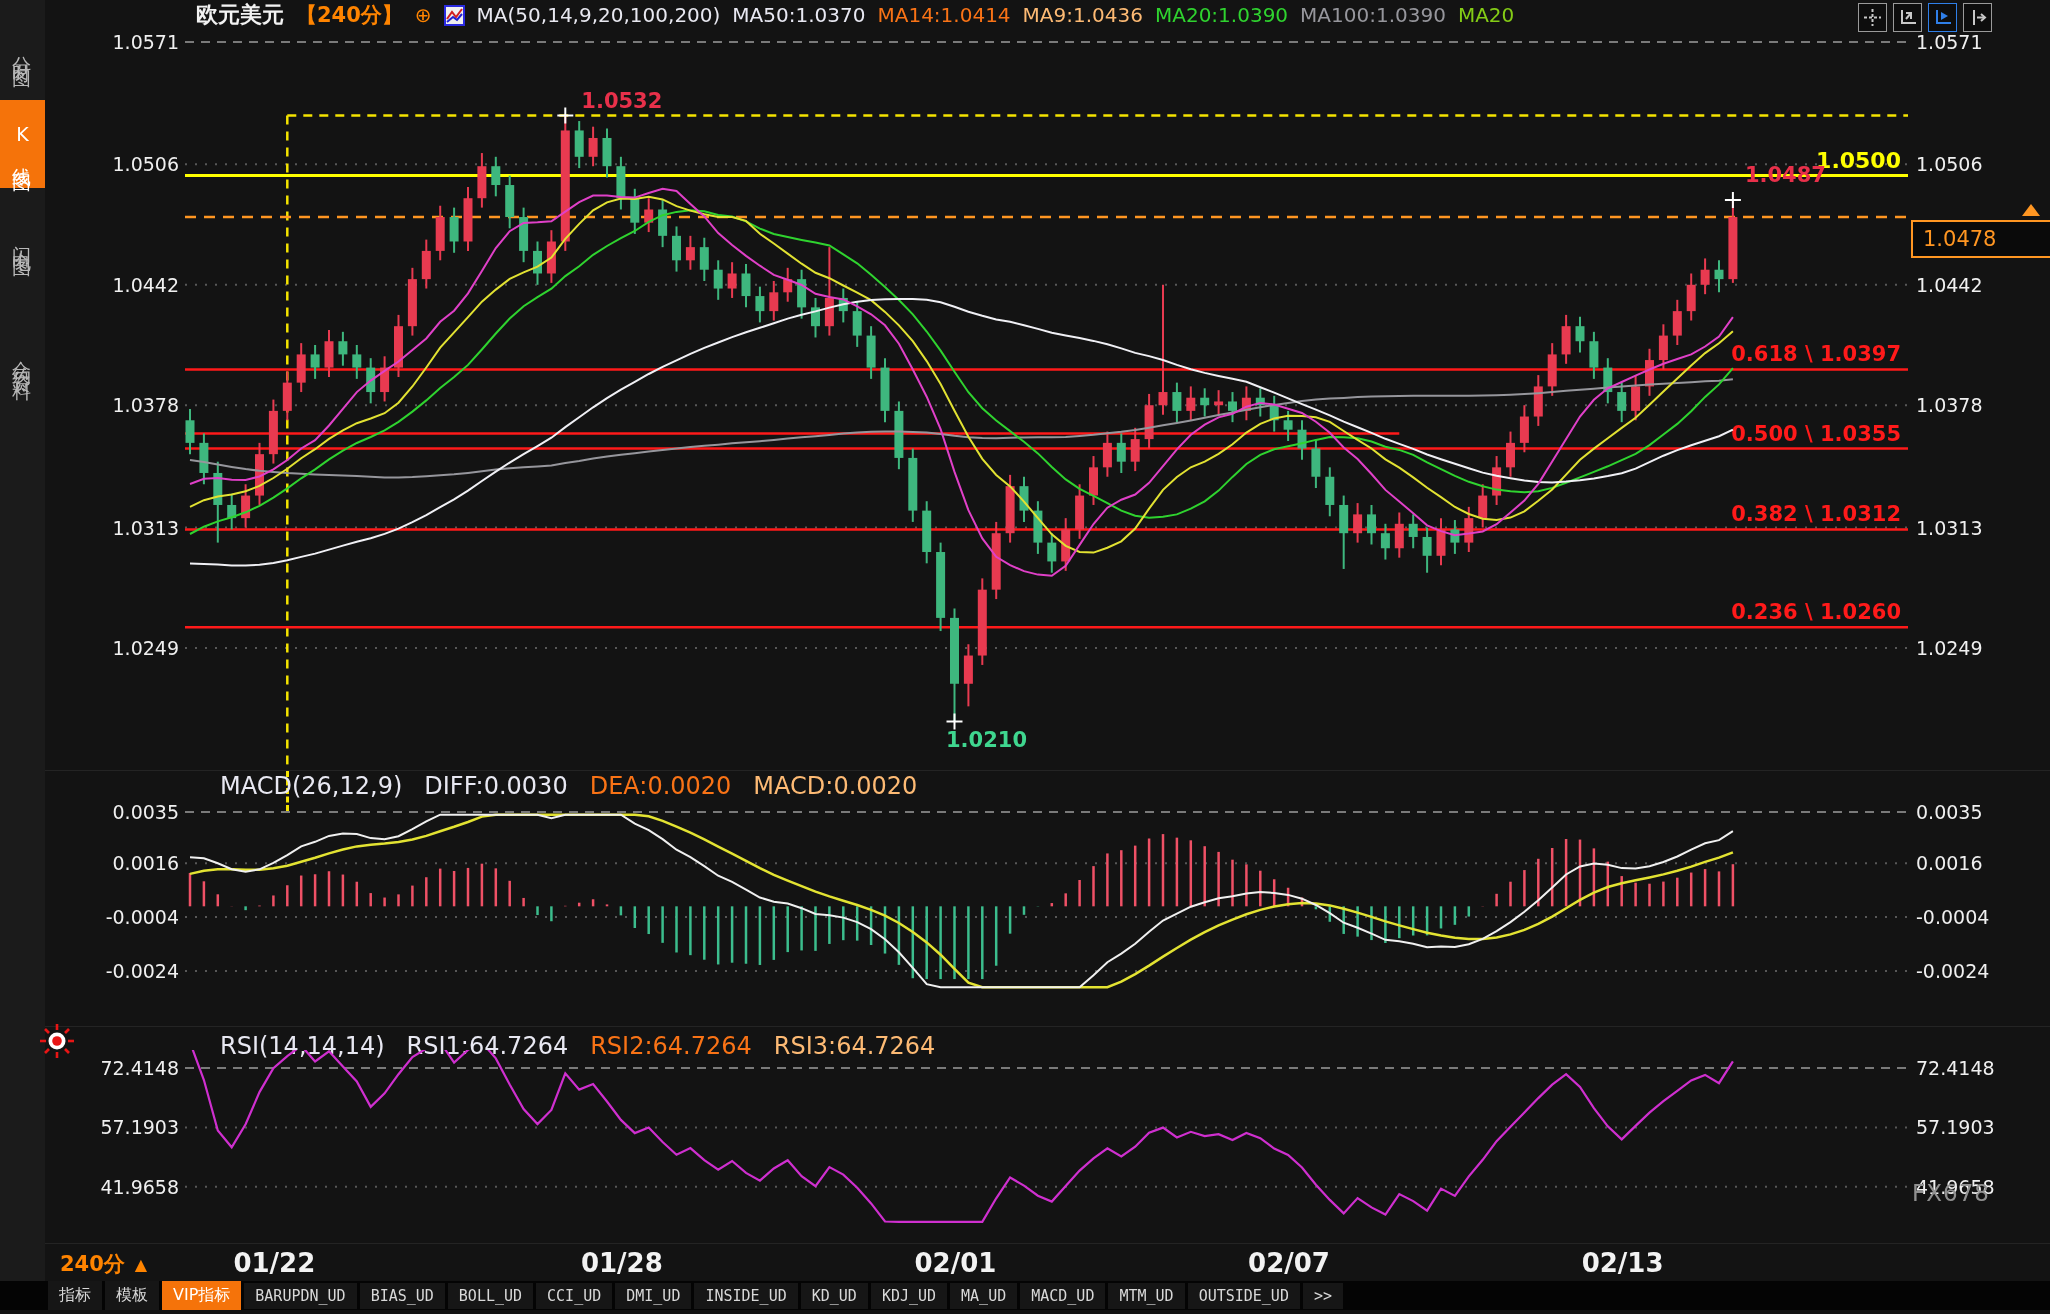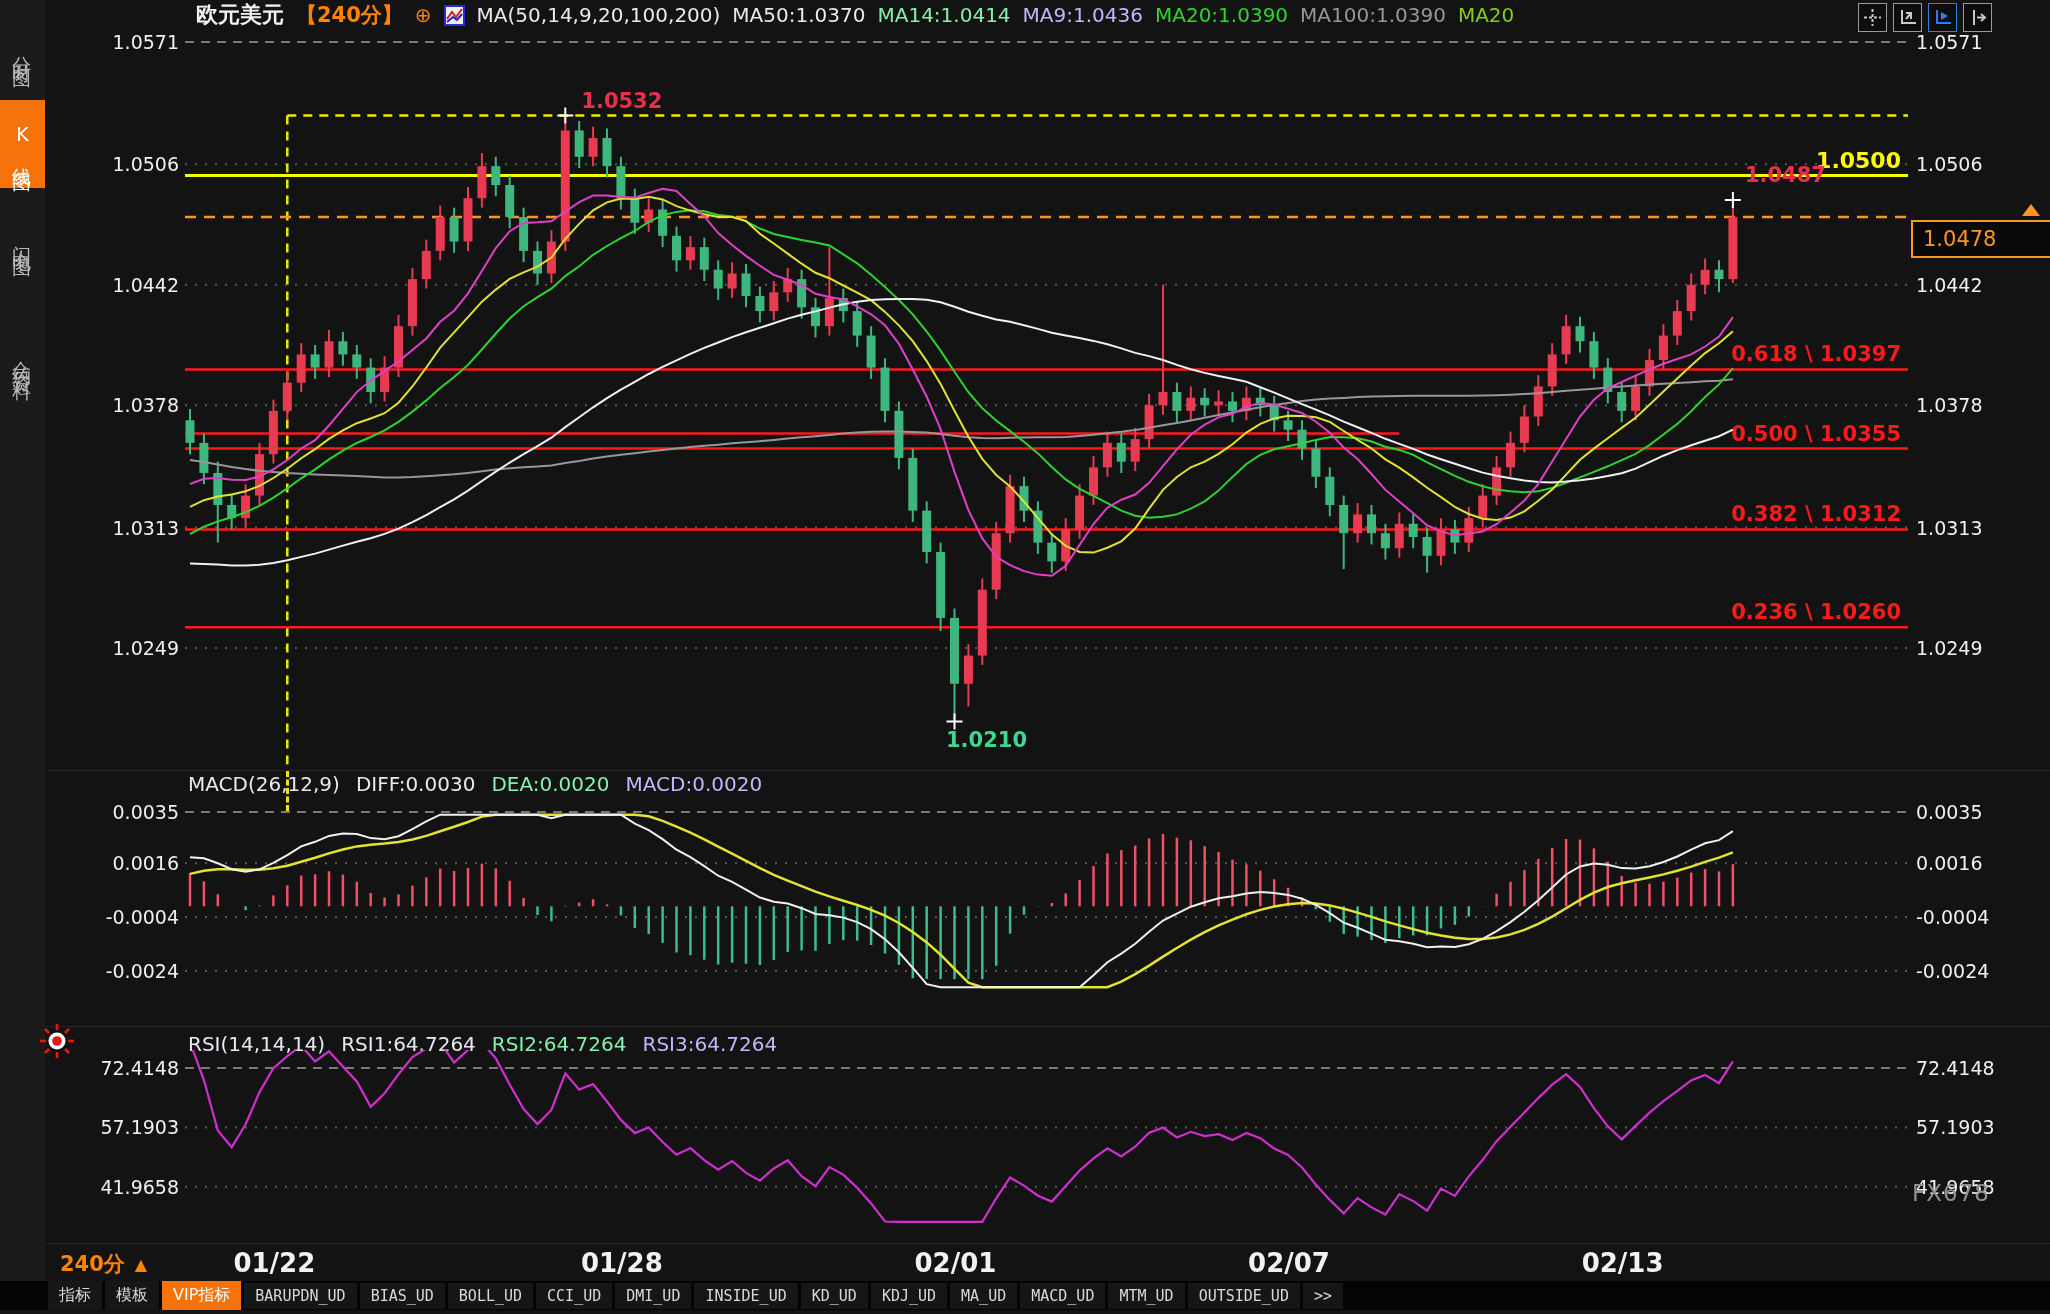--- a/index.html
+++ b/index.html
@@ -10,33 +10,33 @@
   .side-item{position:absolute;left:0;width:45px;display:flex;align-items:center;justify-content:center;
     writing-mode:vertical-rl;text-orientation:upright;letter-spacing:7px;
     font-size:19px;color:#b8b8b8;cursor:pointer;}
   .side-item.active{background:#f5730a;color:#fff;}
   
   .header{position:absolute;left:188px;top:0;height:30px;display:flex;align-items:center;gap:12px;white-space:nowrap;margin-left:8px;}
   .hdr-symbol{font-size:22px;font-weight:bold;color:#f2f2f2;}
   .hdr-interval{font-size:21px;font-weight:bold;color:#ff8400;}
   .hdr-plus{font-size:20px;color:#ff8400;}
   .hdr-formula{font-size:20px;color:#e8e8f0;}
-  .c-white{color:#e8e8f2}.c-yellow{color:#86efac}.c-magenta{color:#c4b5fd}
+  .c-white{color:#e8e8f2}.c-yellow{color:#f97316}.c-magenta{color:#fdba74}
   .c-green{color:#2fd32f}.c-gray{color:#96969c}.c-red{color:#84cc16}
   .ma-val{font-size:20px;}
   .top-icons{position:absolute;right:58px;top:3px;display:flex;gap:6px;}
   .tbtn{width:27px;height:27px;background:#0d0d0d;border:1px solid #9a9a9a;display:flex;align-items:center;justify-content:center;cursor:pointer;}
   .tbtn.active{border-color:#2f7fe8;}
   
   .axis-label{position:absolute;font-size:19px;color:#f0f0f0;line-height:22px;}
   .axis-left{width:134px;text-align:right;}
   .axis-right{text-align:left;}
   
   .svgpanel{position:absolute;}
-  .panel-hdr{position:absolute;display:flex;gap:16px;white-space:nowrap;font-size:20px;}
+  .panel-hdr{position:absolute;display:flex;gap:22px;white-space:nowrap;font-size:24px;margin-left:32px;}
   .sep{position:absolute;left:45px;right:0;height:1px;background:#242424;}
   
   .price-box{position:absolute;left:1911px;top:220px;width:130px;height:34px;background:#0a0a0a;
     border:2px solid #ff9622;color:#ff9622;font-size:21px;display:flex;align-items:center;padding-left:10px;}
   .price-box-arrow{position:absolute;left:2022px;top:204px;width:0;height:0;
     border-left:9px solid transparent;border-right:9px solid transparent;border-bottom:12px solid #ff9622;}
   .vdash-ext{position:absolute;left:286px;top:771px;height:40px;width:0;border-left:3px dashed #f5e400;}
   
   .interval-foot{position:absolute;left:60px;top:1250px;font-size:21px;font-weight:bold;color:#ff8400;display:flex;gap:10px;align-items:center;}
   .date-label{position:absolute;top:1248px;width:80px;text-align:center;font-size:26px;font-weight:bold;color:#f2f2f2;}

